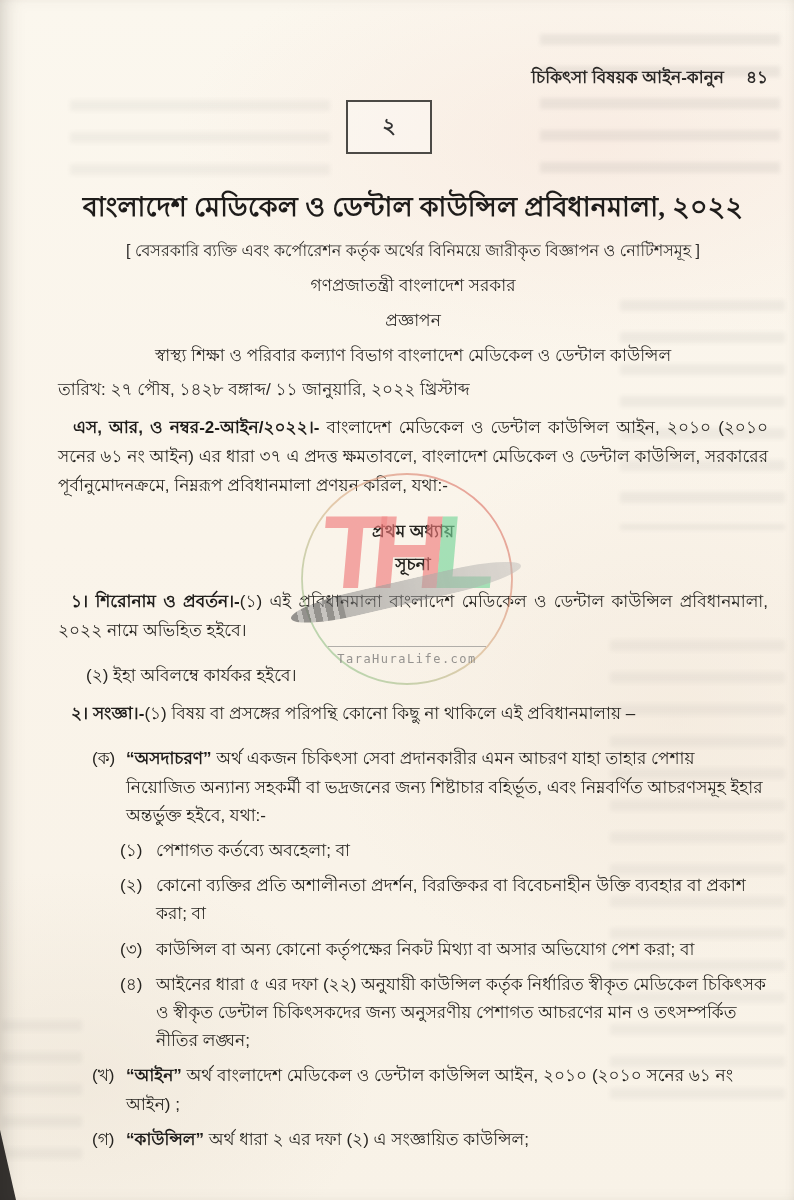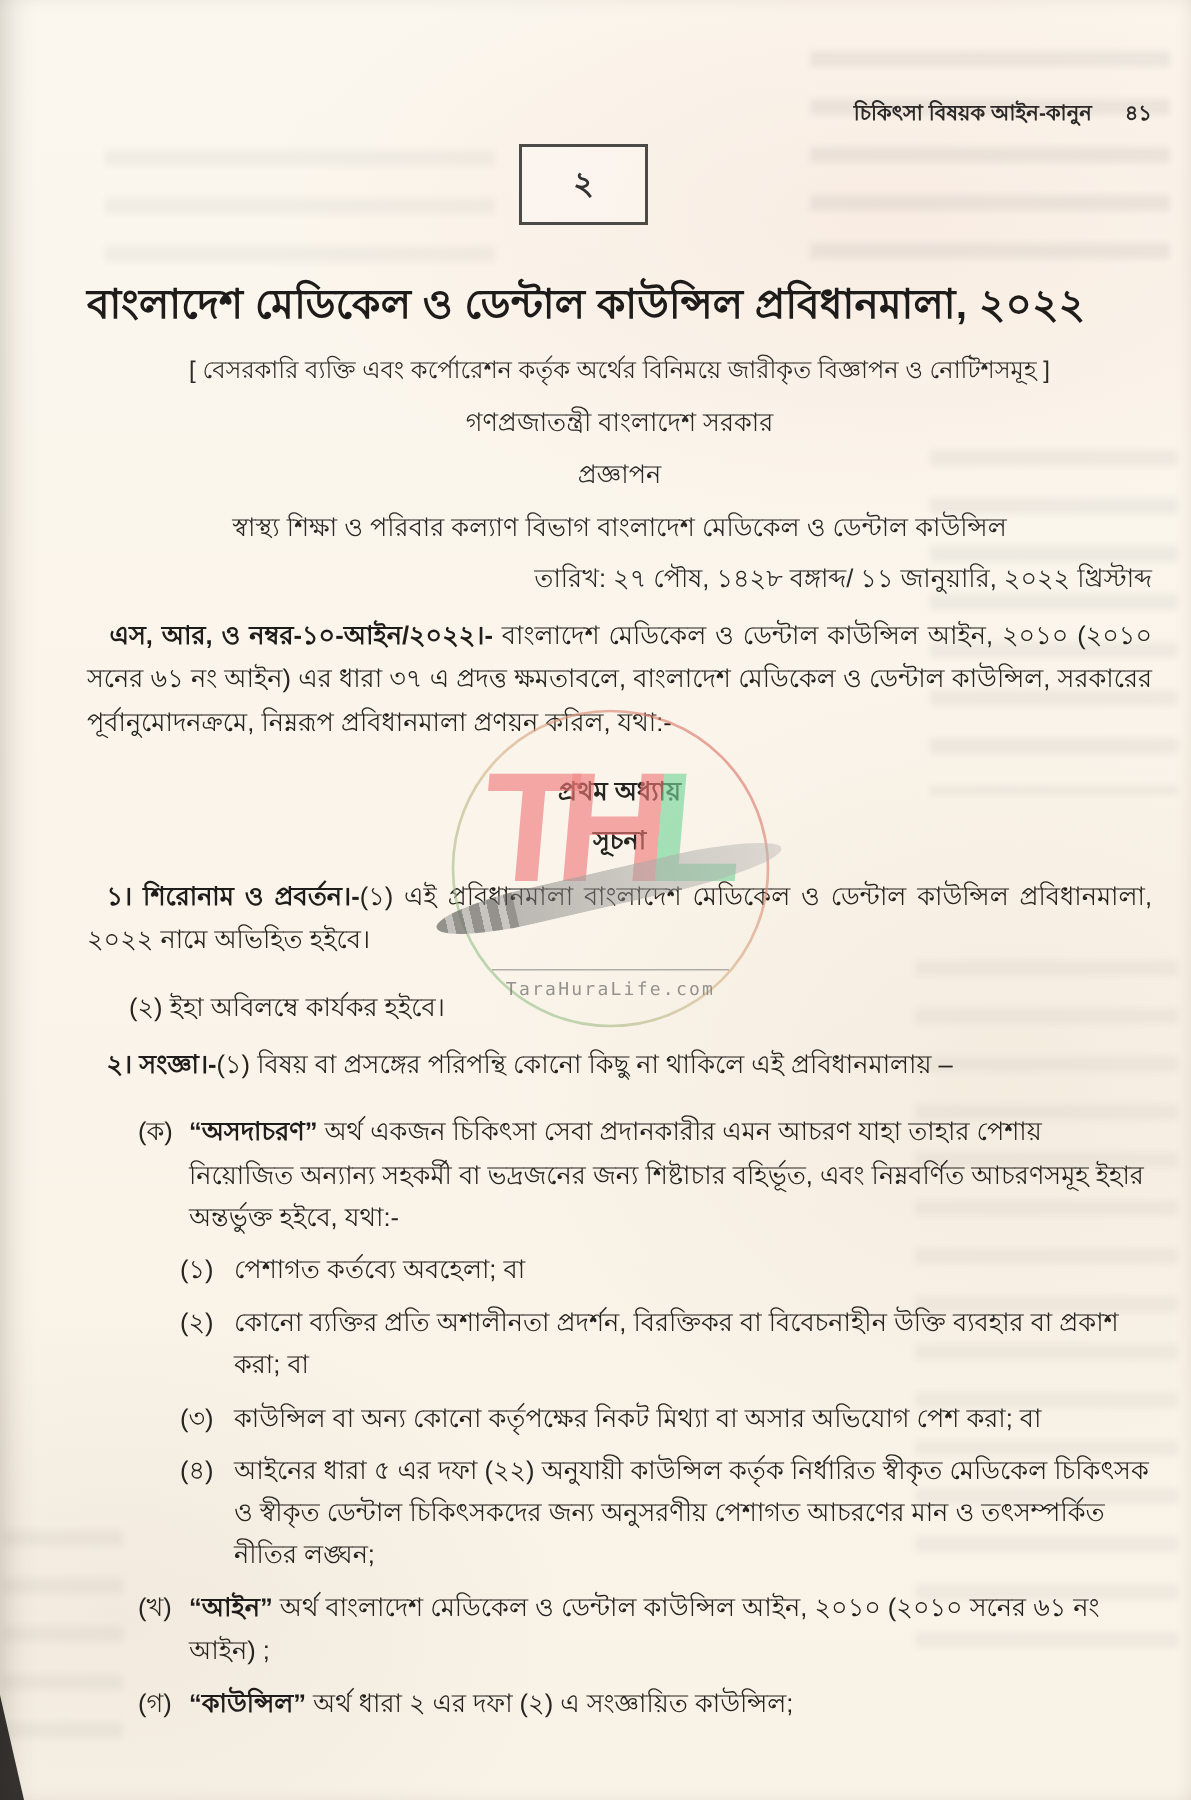--- a/index.html
+++ b/index.html
@@ -28,33 +28,33 @@
   .g1{left:540px;top:34px;width:240px;height:150px;}
   .g2{left:70px;top:100px;width:260px;height:80px;opacity:.06;}
   .g3{left:620px;top:300px;width:165px;height:230px;opacity:.07;}
   .g4{left:610px;top:640px;width:175px;height:470px;opacity:.06;}
   .g5{left:2px;top:1020px;width:80px;height:150px;opacity:.06;}
   .corner-wedge{position:absolute;z-index:3;left:0;bottom:0;width:0;height:0;
     border-left:16px solid rgba(20,18,16,.85);border-top:70px solid transparent;}
 
   
   .header-row{display:flex;justify-content:flex-end;align-items:baseline;gap:22px;
-    font-size:14px;font-weight:700;color:#2b2927;}
+    font-size:17px;font-weight:700;color:#2b2927;}
   .page-box{width:82px;height:50px;border:2px solid #4c4a46;margin:8px 0 0 288px;
     display:flex;align-items:center;justify-content:center;
     font-size:21px;font-weight:700;color:#333;background:rgba(255,255,255,.25);}
 
   
-  .doc-title{margin-top:32px;font-size:27px;font-weight:700;
-    letter-spacing:.2px;color:#1e1c1a;}
+  .doc-title{margin-top:32px;text-align:center;font-size:27px;font-weight:700;
+    letter-spacing:.2px;color:#1e1c1a;font-family:Liberation Serif, serif;}
   .date-line{margin-top:16px;text-align:right;font-size:17px;color:#2b2927;}
   .bracket-note{margin-top:7px;text-align:center;font-size:16px;color:#2e2c2a;}
   .center-line{margin-top:7px;text-align:center;font-size:17px;color:#2b2927;}
   .tight{margin-top:7px;}
-  .date-detail{margin-top:6px;text-align:right;font-size:17px;color:#2b2927;}
+  .date-detail{margin-top:6px;font-size:17px;color:#2b2927;}
 
   
   .para{margin-top:9px;font-size:17px;line-height:1.72;text-align:justify;text-indent:15px;}
   .bold{font-weight:700;color:#1f1d1b;}
   .chapter-heading{margin-top:10px;text-align:center;font-size:17px;font-weight:700;}
   .chapter-sub{margin-top:5px;text-align:center;font-size:17px;font-weight:700;}
   .section-para{margin-top:8px;font-size:17px;line-height:1.72;text-align:justify;text-indent:13px;}
   .sub-clause{margin:7px 0 0 28px;font-size:17px;line-height:1.7;}
 
   .clauses{margin-top:4px;}
@@ -131,21 +131,21 @@
 
 
     <div class="bracket-note">[ বেসরকারি ব্যক্তি এবং কর্পোরেশন কর্তৃক অর্থের বিনিময়ে জারীকৃত বিজ্ঞাপন ও নোটিশসমূহ ]</div>
 
     <div class="center-line">গণপ্রজাতন্ত্রী বাংলাদেশ সরকার</div>
     <div class="center-line tight">প্রজ্ঞাপন</div>
     <div class="center-line tight">স্বাস্থ্য শিক্ষা ও পরিবার কল্যাণ বিভাগ বাংলাদেশ মেডিকেল ও ডেন্টাল কাউন্সিল</div>
 
     <div class="date-detail">তারিখ: ২৭ পৌষ, ১৪২৮ বঙ্গাব্দ/ ১১ জানুয়ারি, ২০২২ খ্রিস্টাব্দ</div>
 
-    <p class="para"><span class="bold">এস, আর, ও নম্বর-১০-আইন/২০২২।-</span><span> বাংলাদেশ মেডিকেল ও ডেন্টাল কাউন্সিল আইন, ২০১০ (২০১০ সনের ৬১ নং আইন) এর ধারা ৩৭ এ প্রদত্ত ক্ষমতাবলে, বাংলাদেশ মেডিকেল ও ডেন্টাল কাউন্সিল, সরকারের পূর্বানুমোদনক্রমে, নিম্নরূপ প্রবিধানমালা প্রণয়ন করিল, যথা:-</span></p>
+    <p class="para"><span class="bold">এস, আর, ও নম্বর-2-আইন/২০২২।-</span><span> বাংলাদেশ মেডিকেল ও ডেন্টাল কাউন্সিল আইন, ২০১০ (২০১০ সনের ৬১ নং আইন) এর ধারা ৩৭ এ প্রদত্ত ক্ষমতাবলে, বাংলাদেশ মেডিকেল ও ডেন্টাল কাউন্সিল, সরকারের পূর্বানুমোদনক্রমে, নিম্নরূপ প্রবিধানমালা প্রণয়ন করিল, যথা:-</span></p>
 
     <div class="chapter-heading">প্রথম অধ্যায়</div>
     <div class="chapter-sub">সূচনা</div>
 
     <p class="section-para"><span class="bold">১।</span> <span class="bold">শিরোনাম ও প্রবর্তন।-</span><span>(১) এই প্রবিধানমালা বাংলাদেশ মেডিকেল ও ডেন্টাল কাউন্সিল প্রবিধানমালা, ২০২২ নামে অভিহিত হইবে।</span></p>
 
     <div class="sub-clause">(২) ইহা অবিলম্বে কার্যকর হইবে।</div>
 
     <p class="section-para"><span class="bold">২।</span> <span class="bold">সংজ্ঞা।-</span><span>(১) বিষয় বা প্রসঙ্গের পরিপন্থি কোনো কিছু না থাকিলে এই প্রবিধানমালায় –</span></p>
 

